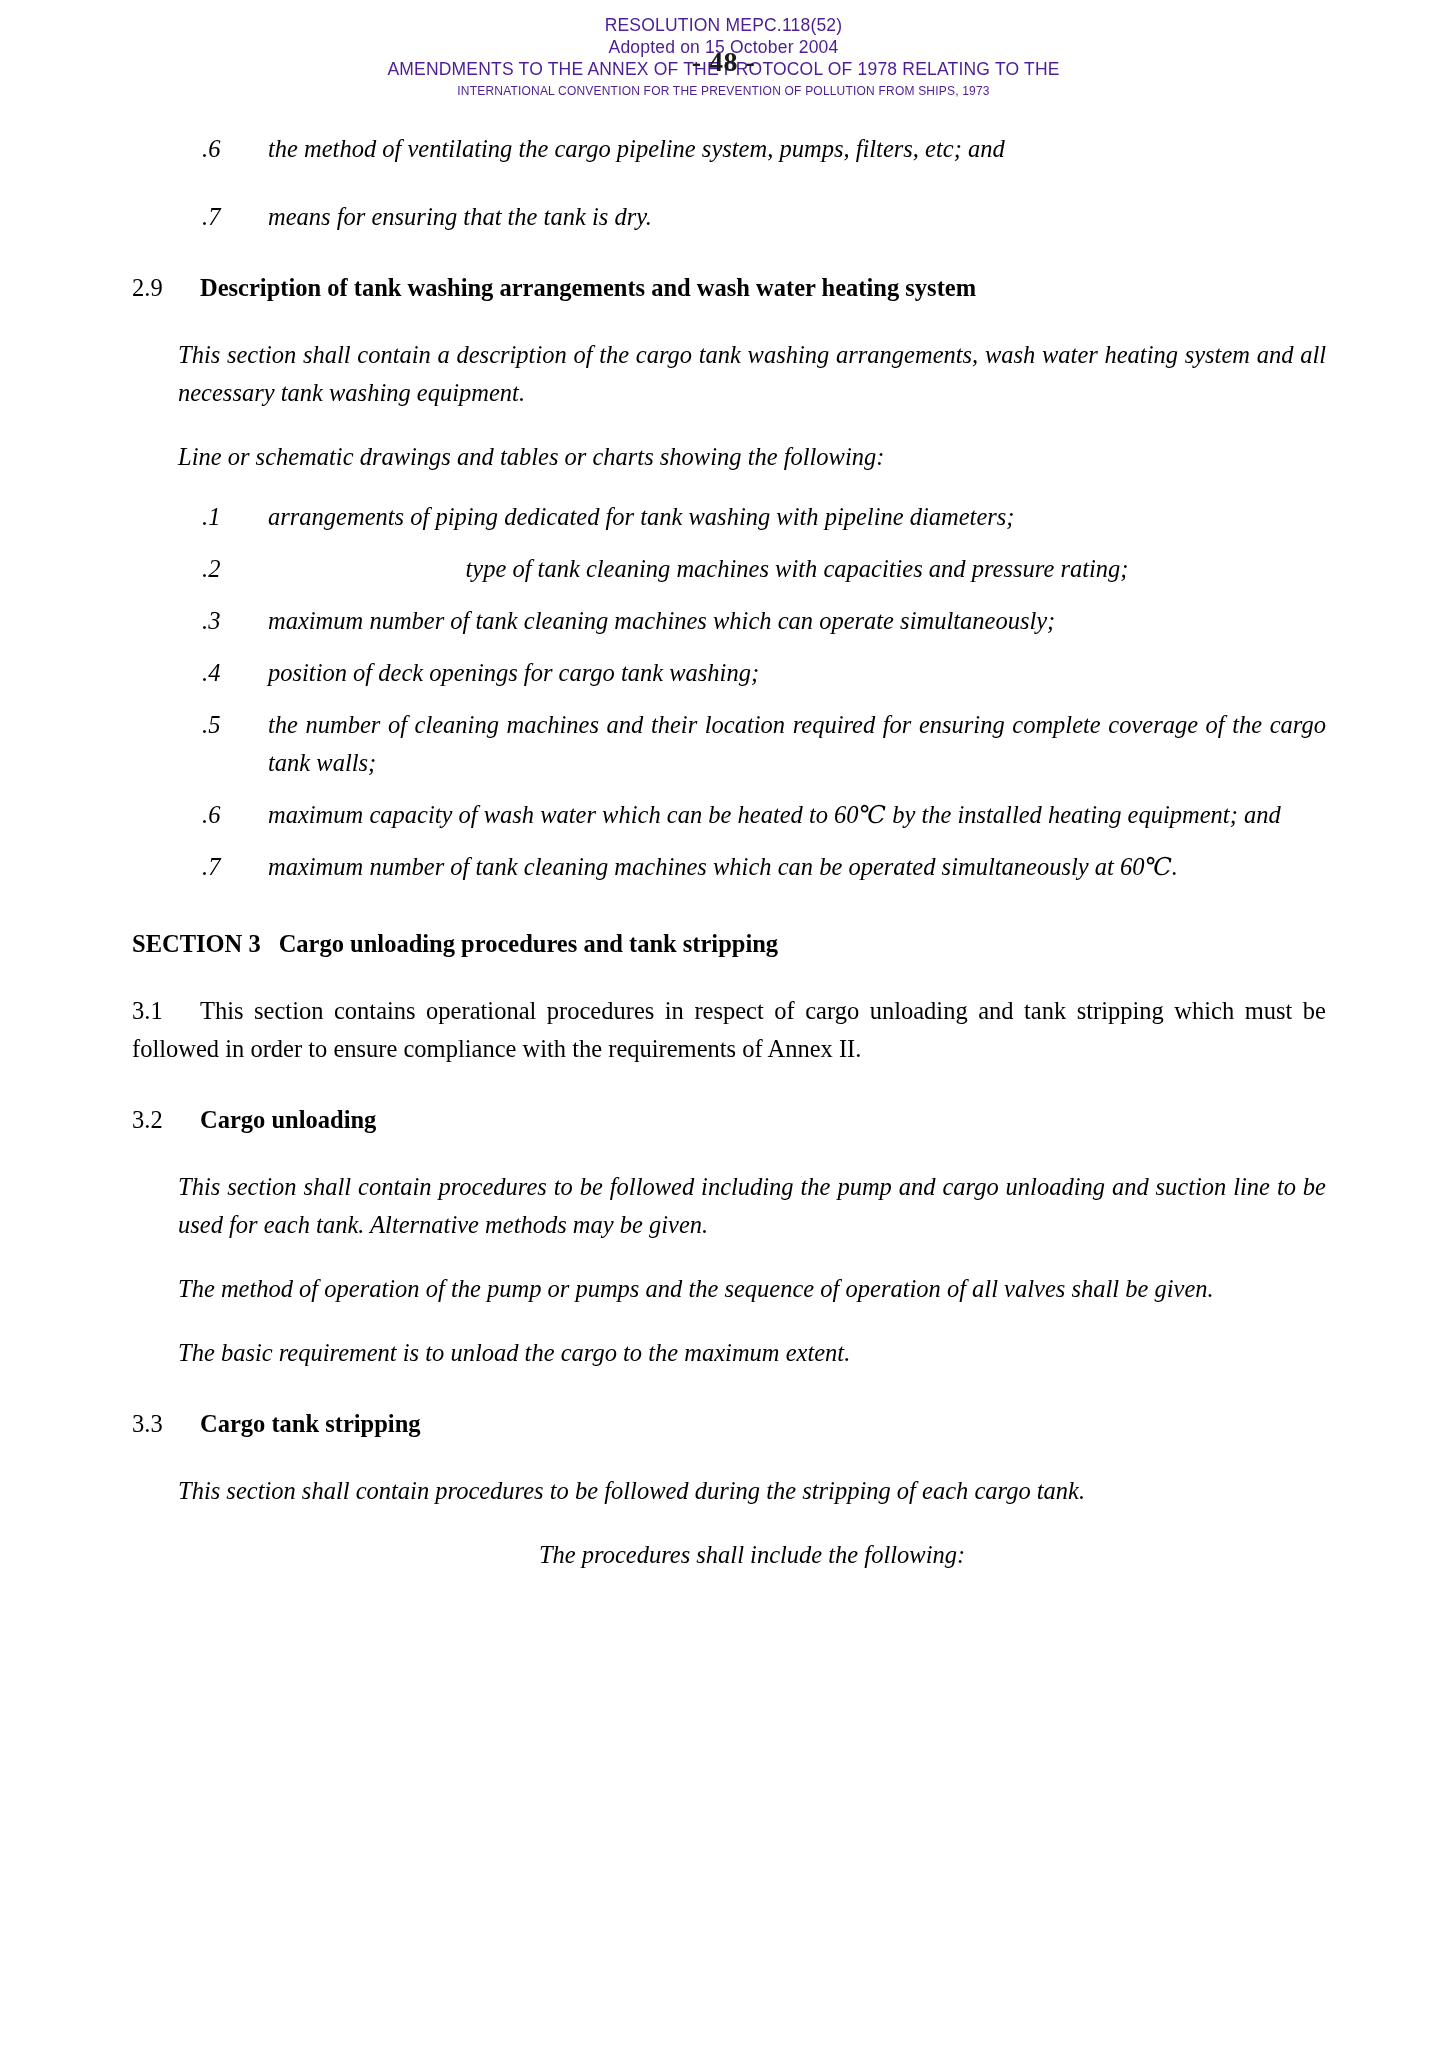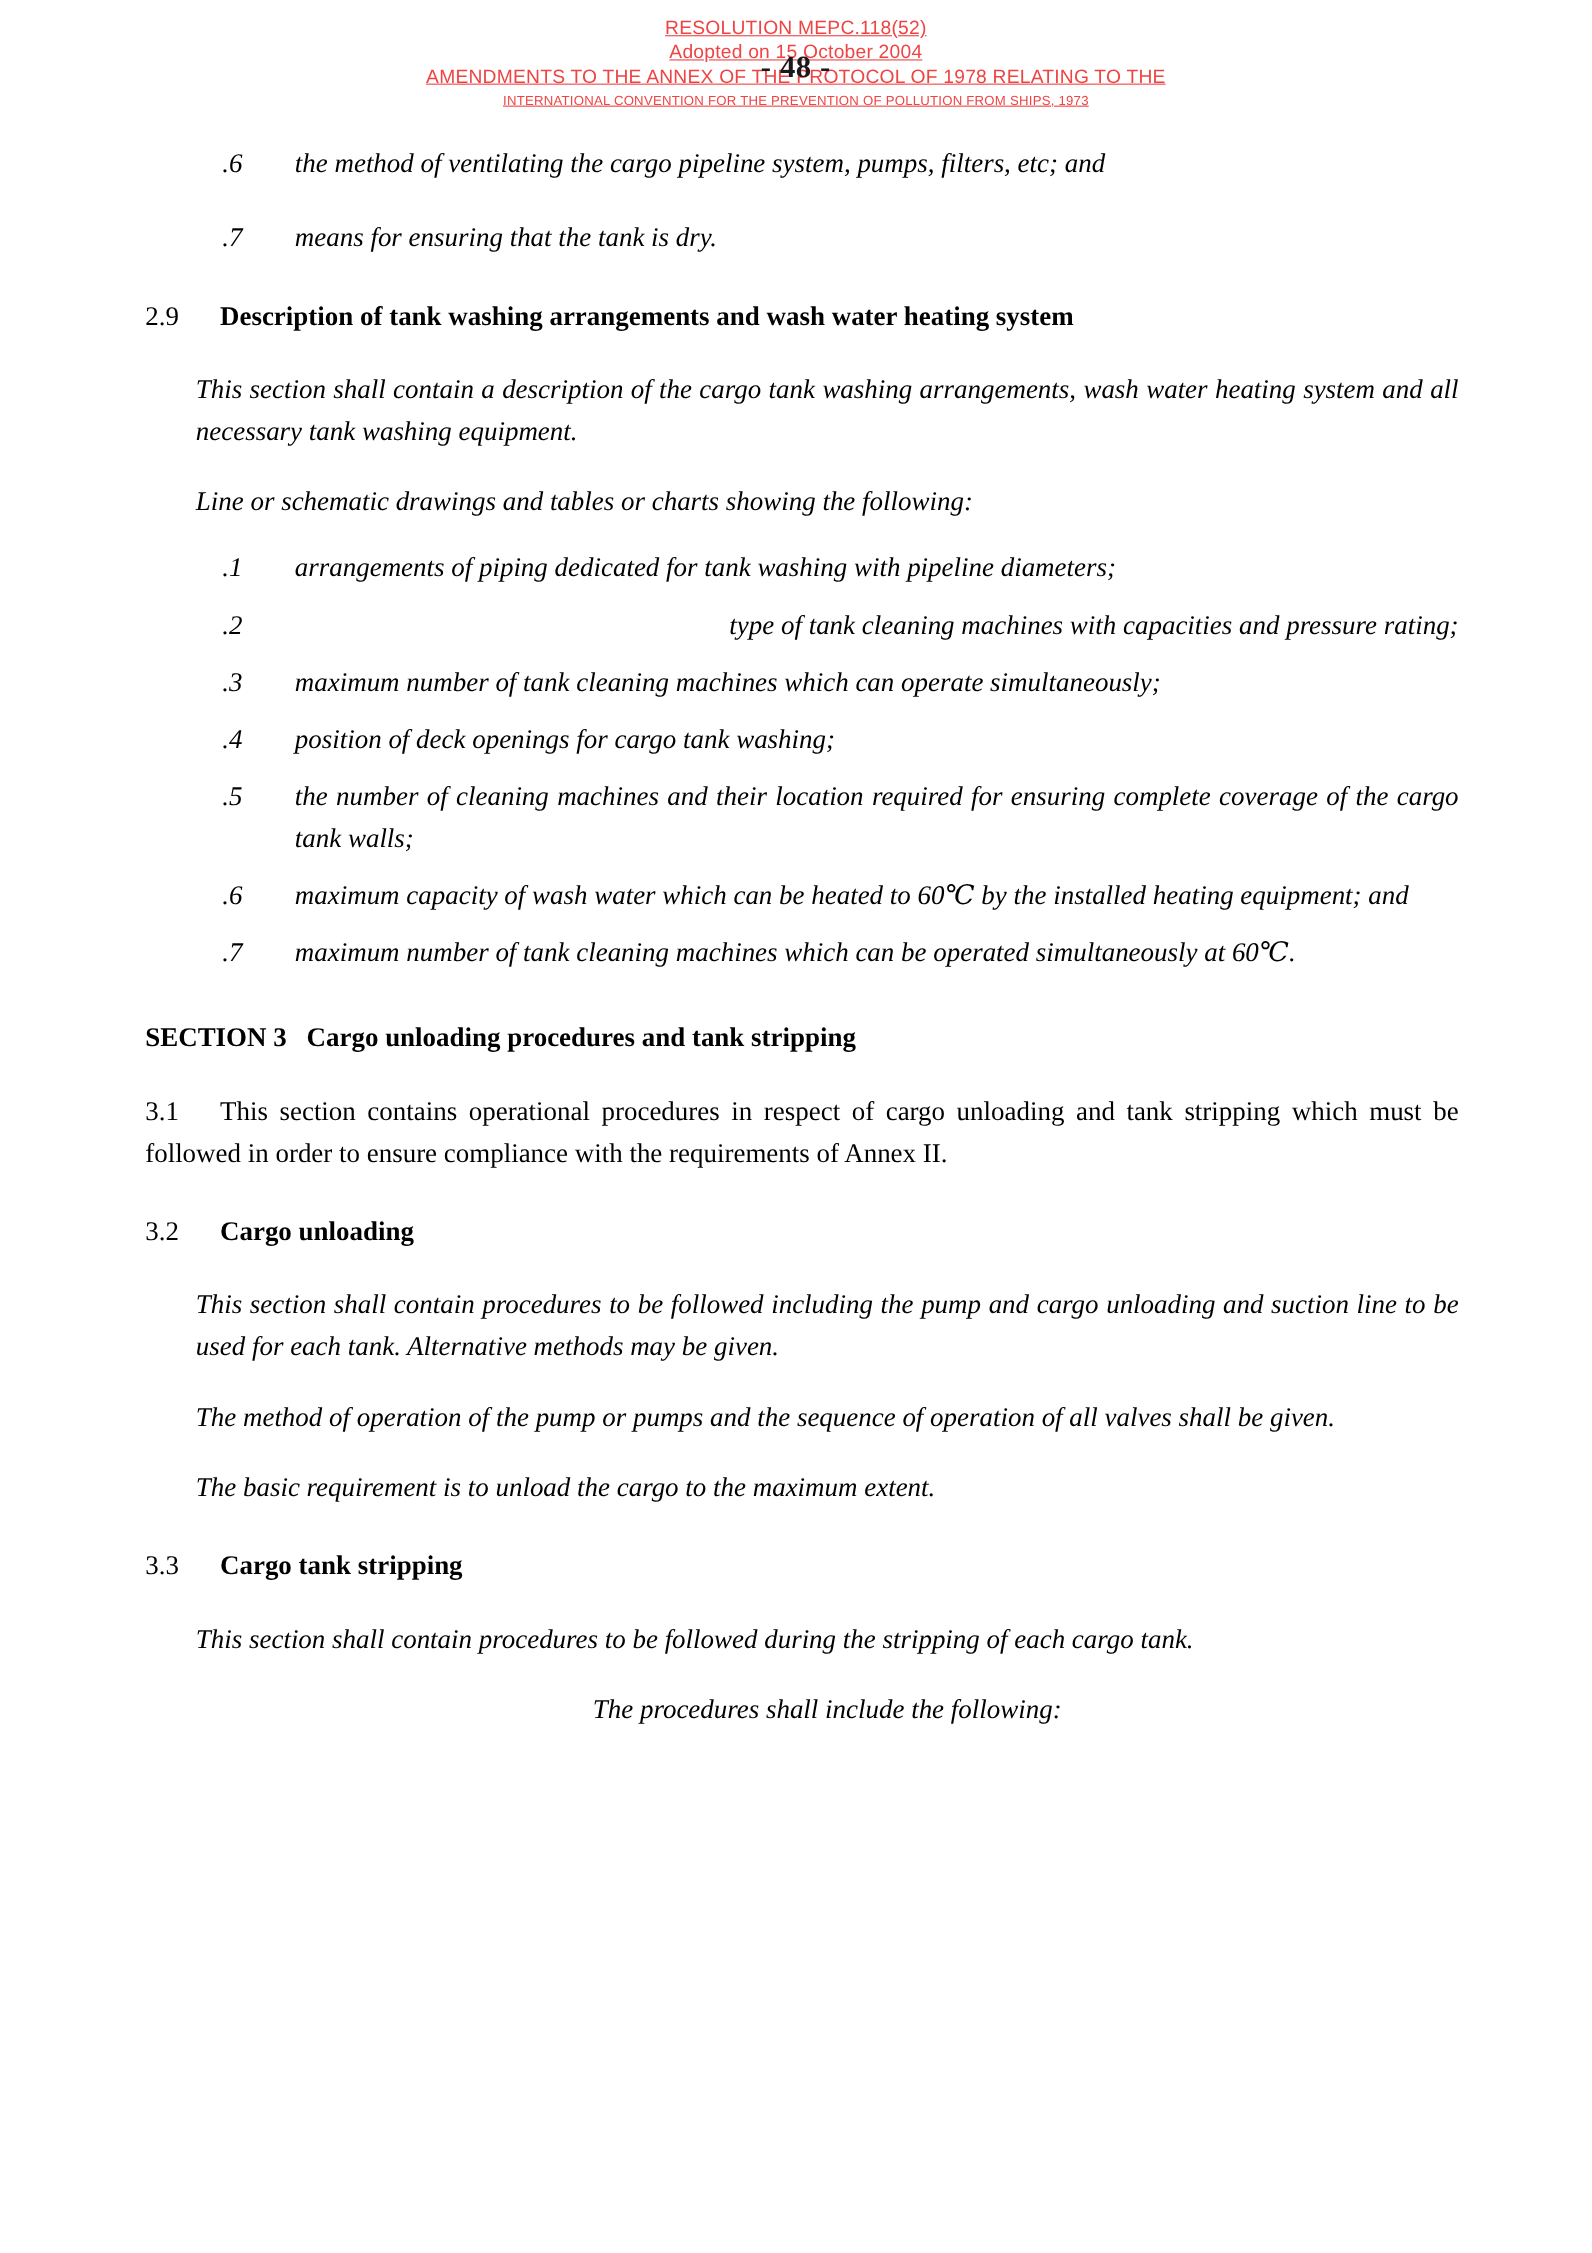--- a/index.html
+++ b/index.html
@@ -16,27 +16,26 @@
     overflow: hidden;
   }
 
   
   #header-watermark {
     position: absolute;
     top: 14px;
     left: 0;
     width: 1447px;
     text-align: center;
-    color: #ef4444;
+    color: #4c1d95;
     font-family: "Liberation Sans", "DejaVu Sans", sans-serif;
     font-size: 17.5px;
     line-height: 22px;
     letter-spacing: 0.2px;
     white-space: nowrap;
-    text-decoration: underline;
   }
   #header-watermark .wm-line { display: block; }
   #header-watermark .wm-line.l1 { font-size: 17.5px; }
   #header-watermark .wm-line.l2 { font-size: 17.5px; }
   #header-watermark .wm-line.l3 { font-size: 17.5px; }
   #header-watermark .wm-line.l4 { font-size: 12px; }
 
   #page-number {
     position: absolute;
     top: 46px;
@@ -178,21 +177,21 @@
   <div class="sp-22"></div>
 
   <div class="item">
     <div class="num">.1</div>
     <div class="txt" style="text-align:left;">arrangements of piping dedicated for tank washing with pipeline diameters;</div>
   </div>
   <div class="sp-14"></div>
 
   <div class="item">
     <div class="num">.2</div>
-    <div class="txt" style="text-align:right;">type of tank cleaning machines with capacities and pressure rating;</div>
+    <div class="txt" style="text-align:center;">type of tank cleaning machines with capacities and pressure rating;</div>
   </div>
   <div class="sp-14"></div>
 
   <div class="item">
     <div class="num">.3</div>
     <div class="txt" style="text-align:left;">maximum number of tank cleaning machines which can operate simultaneously;</div>
   </div>
   <div class="sp-14"></div>
 
   <div class="item">

